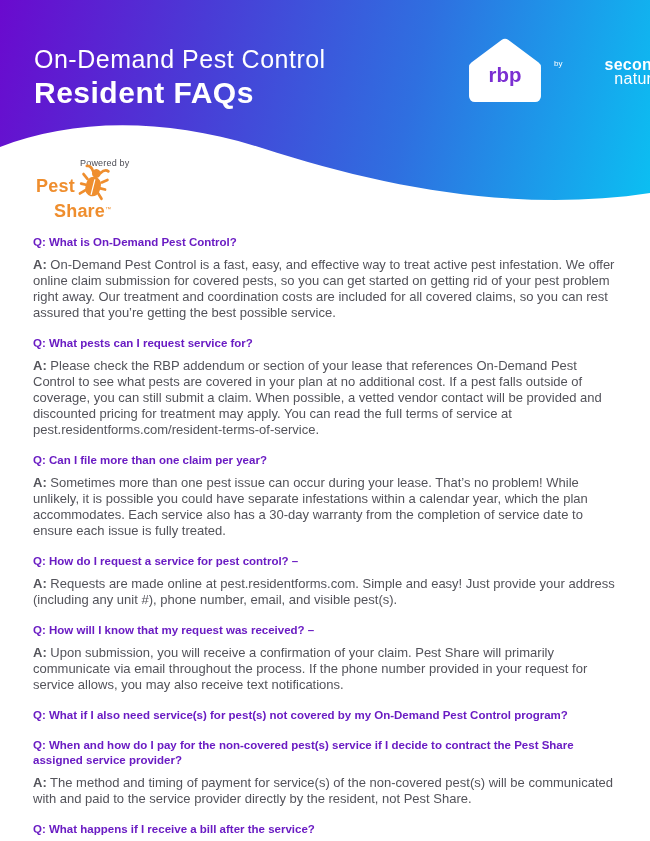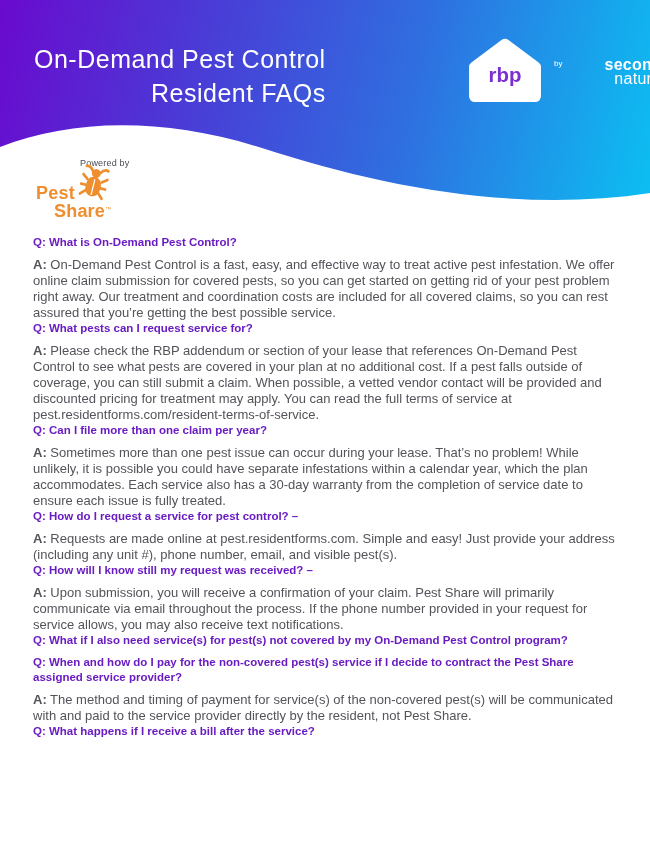--- a/index.html
+++ b/index.html
@@ -34,25 +34,24 @@
     top: 42px;
     color: #ffffff;
   }
   .title-line1 {
     font-size: 25px;
     font-weight: 400;
     letter-spacing: 0.5px;
     line-height: 34px;
   }
   .title-line2 {
-    font-size: 25px;
-    font-weight: 400;
+    font-size: 30px;
+    font-weight: 700;
     letter-spacing: 0.5px;
     line-height: 34px;
-    text-align: right;
   }
 
   
   .rbp-lockup {
     position: absolute;
     left: 462px;
     top: 36px;
     display: flex;
     align-items: flex-start;
   }
@@ -92,21 +91,21 @@
     top: 158px;
     width: 120px;
   }
   .powered-by {
     font-size: 9px;
     color: #4c4c55;
     margin-bottom: 2px;
     letter-spacing: 0.2px;
     padding-left: 44px;
   }
-  .ps-row { display: flex; align-items: flex-end; }
+  .ps-row { display: flex; align-items: center; }
   .ps-word {
     color: #ef8e2e;
     font-weight: 700;
     font-size: 18px;
     line-height: 18px;
     letter-spacing: 0.2px;
   }
   .ps-bug { margin-left: 3px; margin-top: -6px; }
   .ps-row2 { padding-left: 18px; margin-top: 0px; }
   .ps-tm {
@@ -118,21 +117,21 @@
 
   
   .faq-container {
     padding: 14px 33px 0 33px;
   }
   .faq-q {
     color: #6a1cc3;
     font-size: 11.5px;
     font-weight: 700;
     line-height: 15px;
-    margin-top: 0;
+    margin-top: 15px;
     margin-bottom: 7px;
   }
   .faq-item:first-child .faq-q { margin-top: 3px; }
   .faq-a {
     color: #53535a;
     font-size: 13px;
     line-height: 16px;
   }
   .faq-a .ap { font-weight: 700; }
 </style>
@@ -212,21 +211,21 @@
       <div class="faq-q"><span class="qp">Q:</span> <span>Can I file more than one claim per year?</span></div>
       <div class="faq-a"><span class="ap">A:</span> <span>Sometimes more than one pest issue can occur during your lease. That’s no problem! While unlikely, it is possible you could have separate infestations within a calendar year, which the plan accommodates. Each service also has a 30-day warranty from the completion of service date to ensure each issue is fully treated.</span></div>
     </div>
 
     <div class="faq-item">
       <div class="faq-q"><span class="qp">Q:</span> <span>How do I request a service for pest control? –</span></div>
       <div class="faq-a"><span class="ap">A:</span> <span>Requests are made online at pest.residentforms.com. Simple and easy! Just provide your address (including any unit #), phone number, email, and visible pest(s).</span></div>
     </div>
 
     <div class="faq-item">
-      <div class="faq-q"><span class="qp">Q:</span> <span>How will I know still my request was received? –</span></div>
+      <div class="faq-q"><span class="qp">Q:</span> <span>How will I know that my request was received? –</span></div>
       <div class="faq-a"><span class="ap">A:</span> <span>Upon submission, you will receive a confirmation of your claim. Pest Share will primarily communicate via email throughout the process. If the phone number provided in your request for service allows, you may also receive text notifications.</span></div>
     </div>
 
     <div class="faq-item">
       <div class="faq-q"><span class="qp">Q:</span> <span>What if I also need service(s) for pest(s) not covered by my On-Demand Pest Control program?</span></div>
     </div>
 
     <div class="faq-item">
       <div class="faq-q"><span class="qp">Q:</span> <span>When and how do I pay for the non-covered pest(s) service if I decide to contract the Pest Share assigned service provider?</span></div>
       <div class="faq-a"><span class="ap">A:</span> <span>The method and timing of payment for service(s) of the non-covered pest(s) will be communicated with and paid to the service provider directly by the resident, not Pest Share.</span></div>

